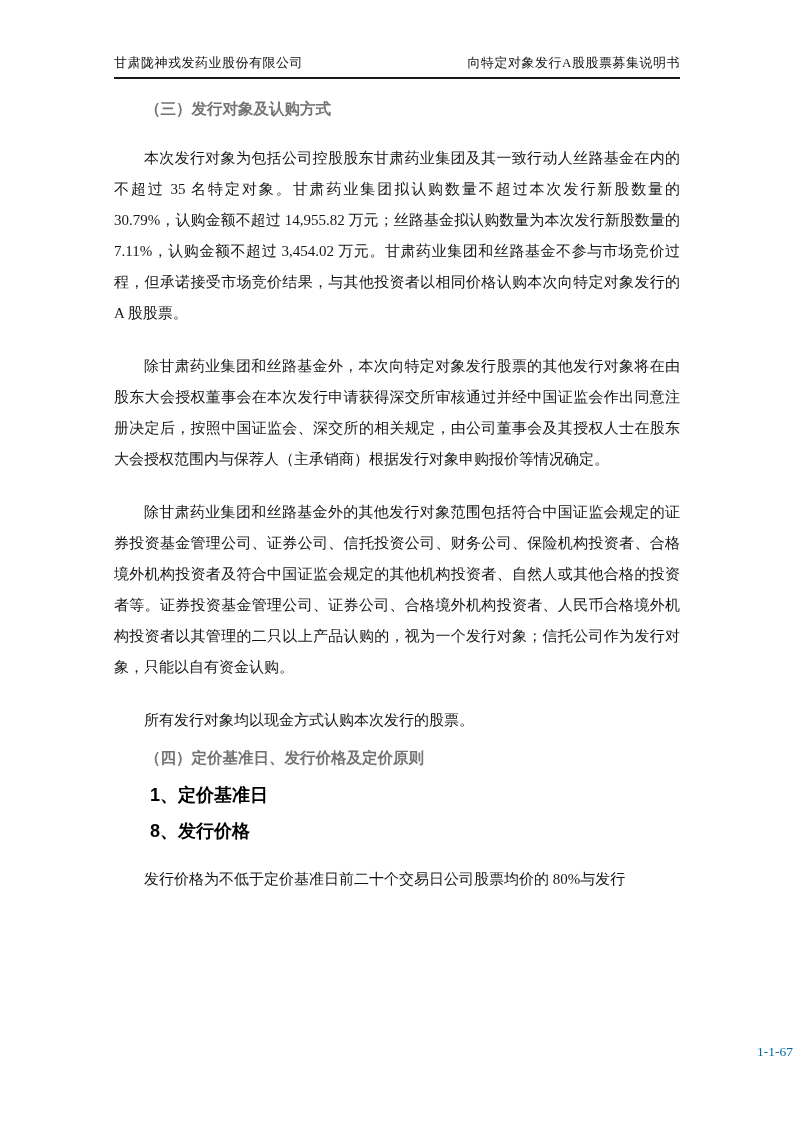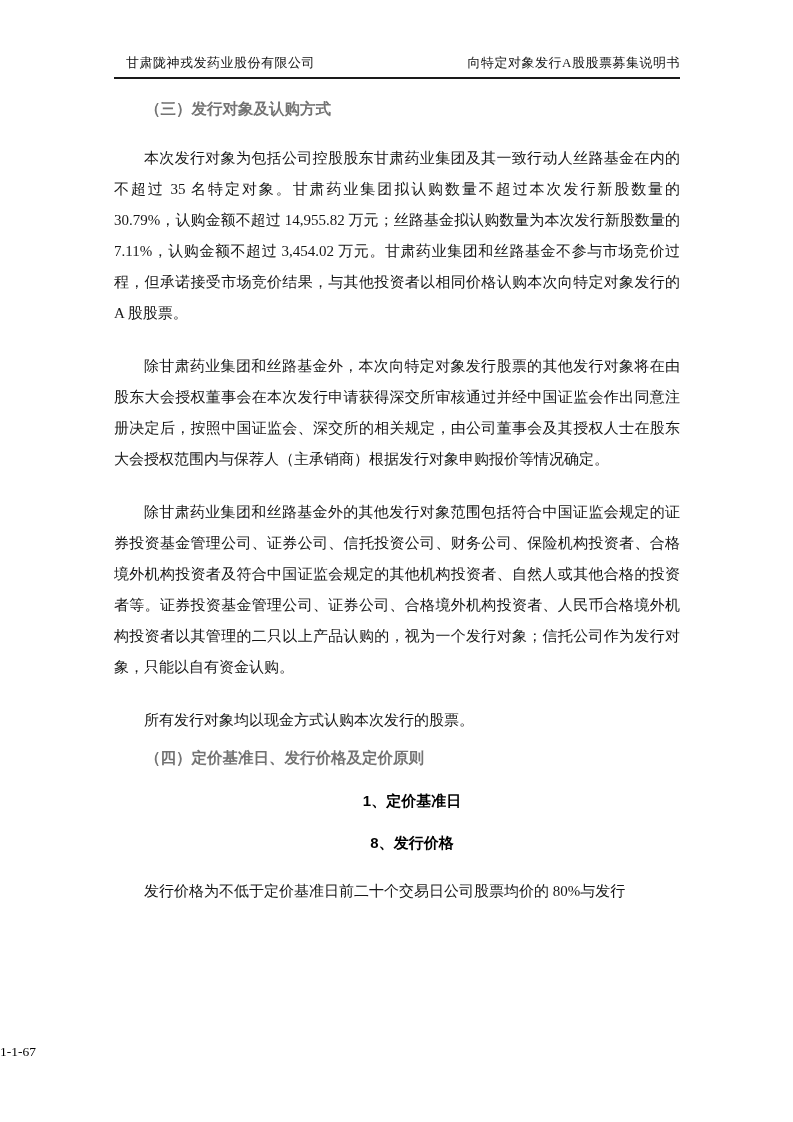--- a/index.html
+++ b/index.html
@@ -21,21 +21,20 @@
   }
   
   .page-header {
     display: flex;
     justify-content: space-between;
     align-items: flex-start;
     font-size: 13px;
     line-height: 18px;
     color: #111111;
     letter-spacing: 0.5px;
-    margin-left: 12px;
   }
   .header-rule {
     border: none;
     border-top: 2px solid #1a1a1a;
     margin-top: 5px;
     width: 100%;
   }
   
   .page-body {
     margin-top: 18px;
@@ -50,40 +49,40 @@
     font-size: 15.5px;
     color: #737373;
     text-indent: 2em;
     line-height: 24px;
     margin: 10px 0 12px 0;
     text-align: left;
   }
   .sub-heading {
     font-family: "Liberation Sans", "DejaVu Sans", sans-serif;
     font-weight: bold;
-    font-size: 15px;
+    font-size: 18px;
     color: #000000;
     text-indent: 2em;
     line-height: 22px;
-    margin: 20px 0 12px 0;
-    text-align: center;
+    margin: 14px 0 12px 0;
+    text-align: left;
   }
   .para {
     text-indent: 2em;
     margin: 22px 0 9px 0;
   }
   
   .page-footer {
     position: absolute;
     left: 0;
     bottom: 62px;
     width: 793px;
-    text-align: left;
+    text-align: right;
     font-size: 13.5px;
-    color: #000000;
+    color: #0369a1;
   }
 </style>
 </head>
 <body>
 
 <div class="page">
 
   <header class="page-header">
     <span>甘肃陇神戎发药业股份有限公司</span>
     <span>向特定对象发行A股股票募集说明书</span>

